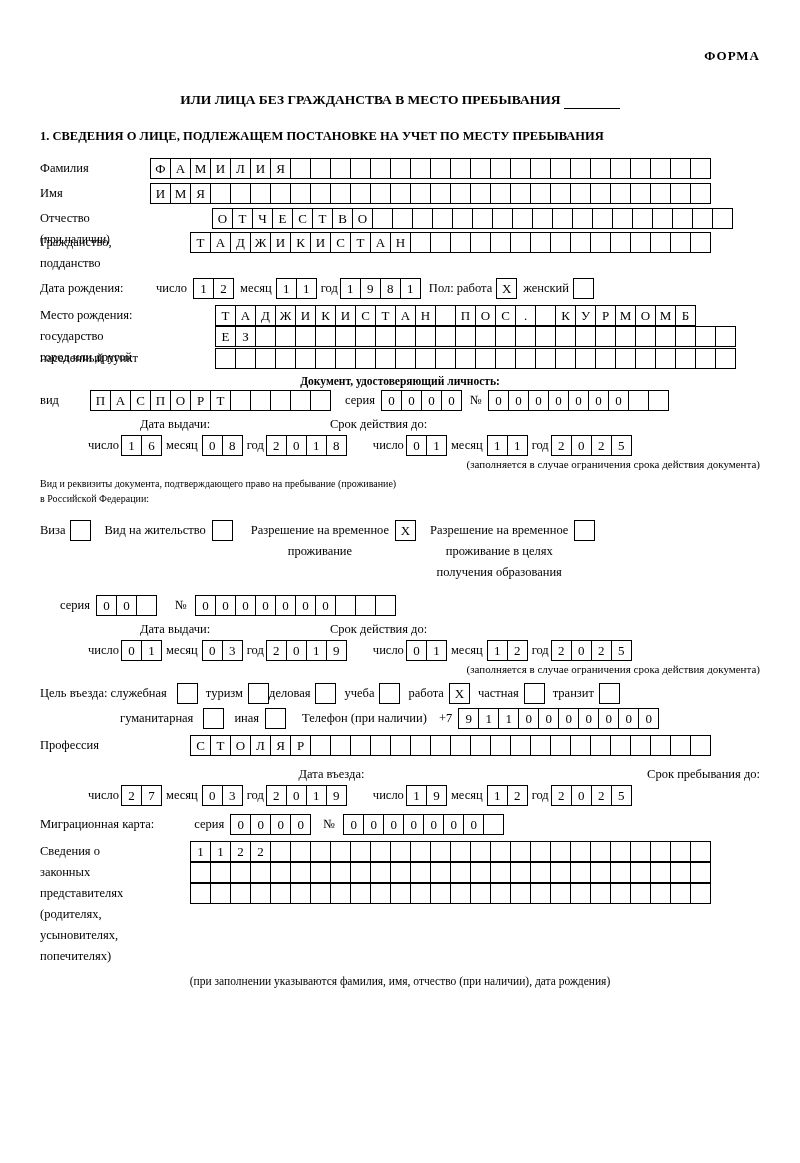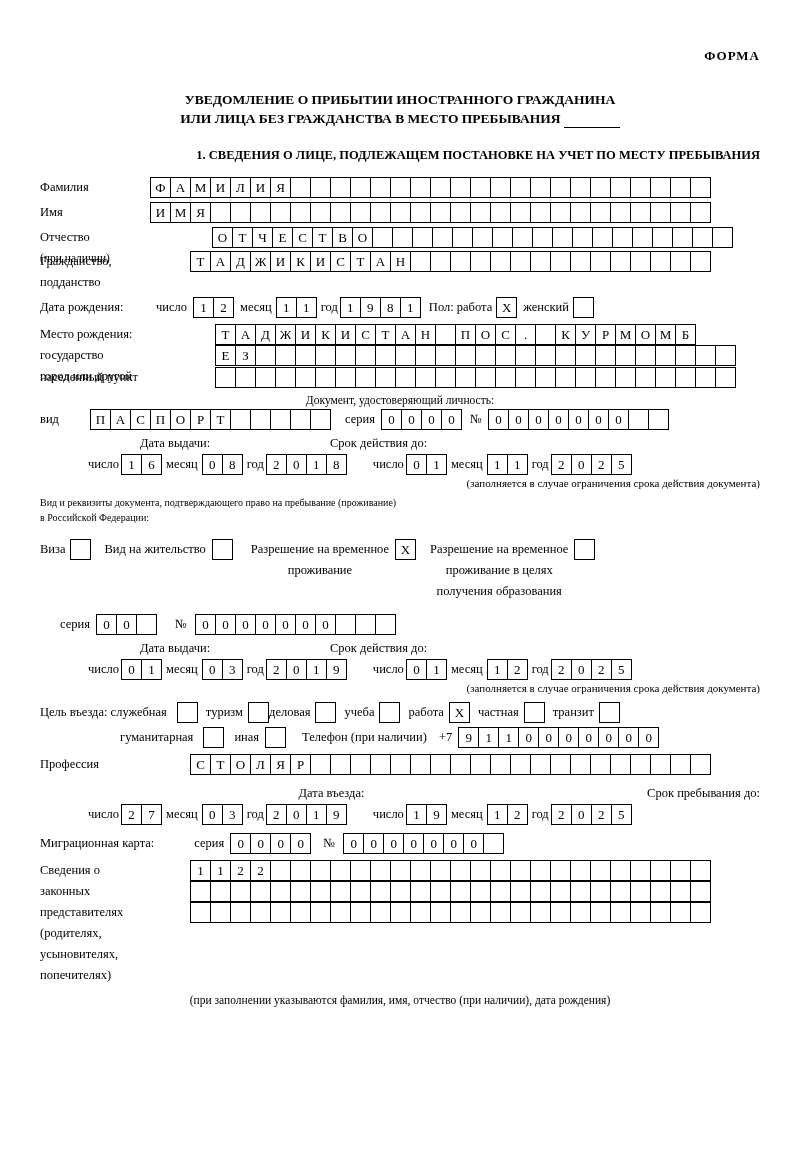--- a/index.html
+++ b/index.html
@@ -40,21 +40,21 @@
     padding:0 20px;
   }
   .title .ul{
     display:inline-block;
     width:56px;
     border-bottom:1px solid #000;
     vertical-align:bottom;
     height:14px;
   }
   .section1{
-    text-align:right;
+    text-align:left;
     font-weight:bold;
     font-size:12.5px;
     margin-top:20px;
   }
   .row{
     display:flex;
     align-items:flex-start;
     margin-top:4px;
   }
   .lbl{
@@ -70,38 +70,37 @@
     border:1px solid #000;
     box-sizing:border-box;
     margin-left:-1px;
     text-align:center;
     font-size:13px;
     line-height:19px;
     font-family:"Liberation Serif", serif;
     background:#fff;
   }
   .c:first-child{margin-left:0;}
-  .centerline{text-align:center;font-size:11.5px;font-weight:normal;margin-top:6px;}
+  .centerline{text-align:center;font-size:11.5px;font-weight:bold;margin-top:6px;}
   .note{font-size:11px;text-align:right;margin-top:2px;}
   .note2{font-size:10px;margin-top:8px;}
   .bxsm{width:21px;height:21px;border:1px solid #000;box-sizing:border-box;text-align:center;font-size:13px;line-height:19px;}
   .footer-note{
     text-align:center;font-size:11.5px;margin-top:8px;
   }
 </style>
 </head>
 <body>
 
 <div class="page">
 
 
   <div class="forma">ФОРМА</div>
 
   <div class="title">
-    <div>УВЕДОМЛЕНИЕ О ПРИБЫТИИ ИНОСТРАННОГО ГРАЖДАНИНА</div>
     <div><span>ИЛИ ЛИЦА БЕЗ ГРАЖДАНСТВА В МЕСТО ПРЕБЫВАНИЯ</span> <span class="ul"></span></div>
   </div>
 
   <div class="section1">1. СВЕДЕНИЯ О ЛИЦЕ, ПОДЛЕЖАЩЕМ ПОСТАНОВКЕ НА УЧЕТ ПО МЕСТУ ПРЕБЫВАНИЯ</div>
 
   <div class="row" style="margin-top:14px;">
     <div class="lbl w1">Фамилия</div>
     <div class="cells" id="surname-cells">
         <div class="c">Ф</div>
         <div class="c">А</div>

